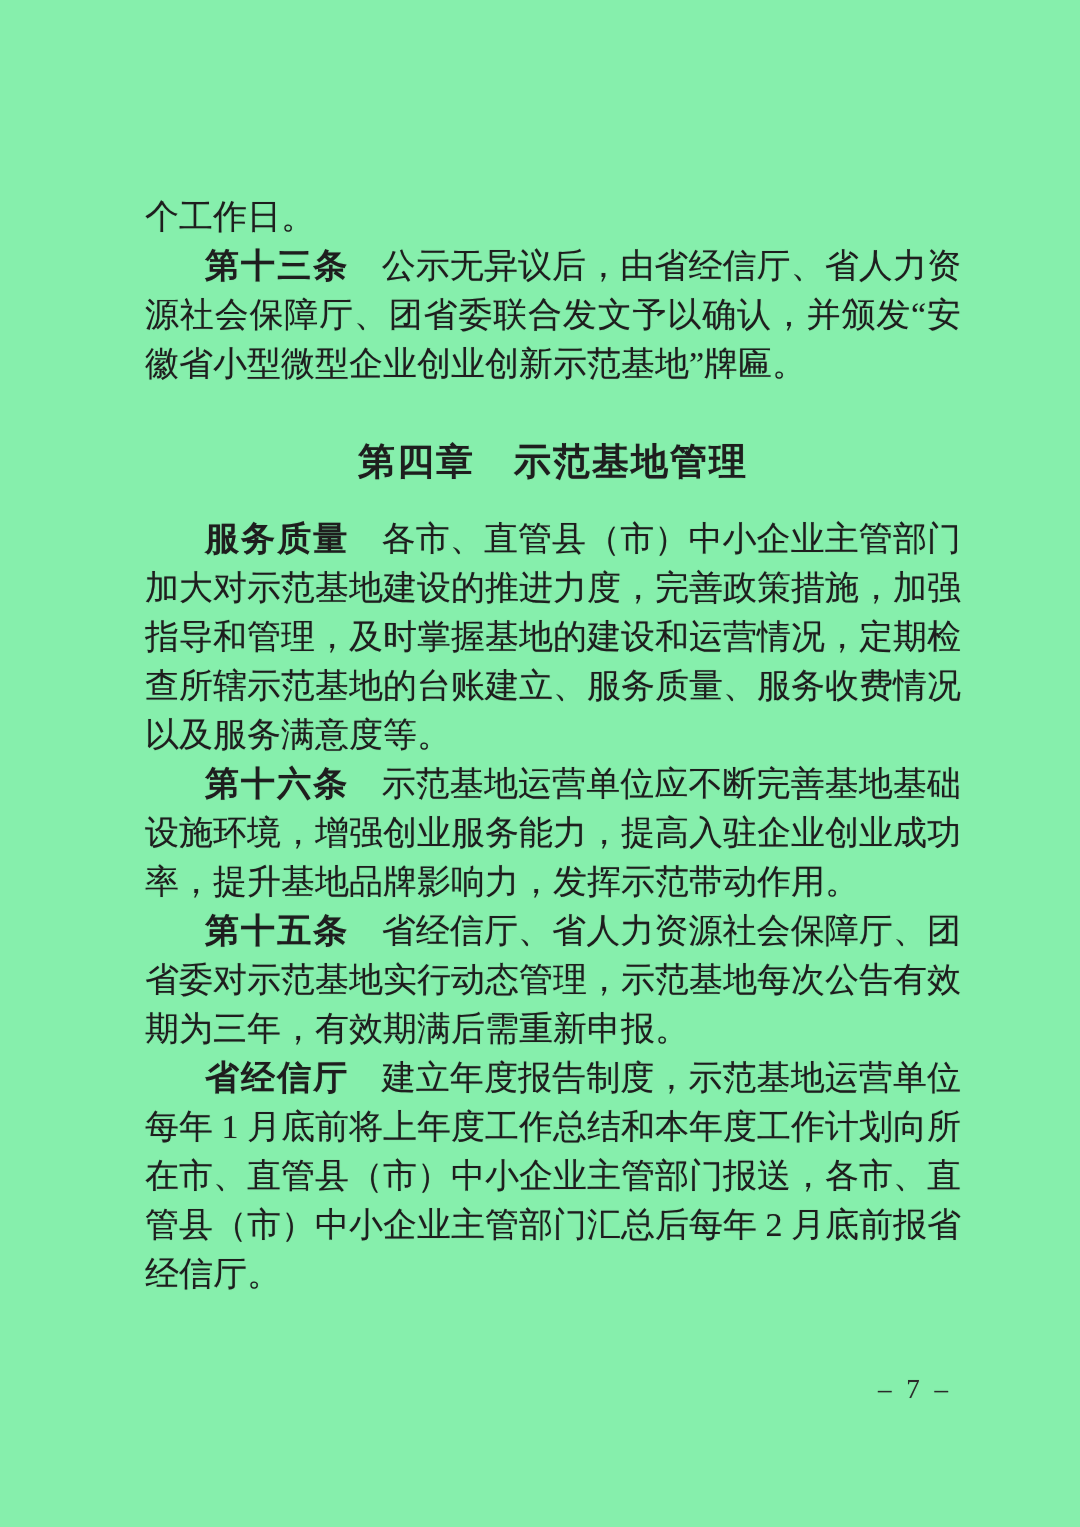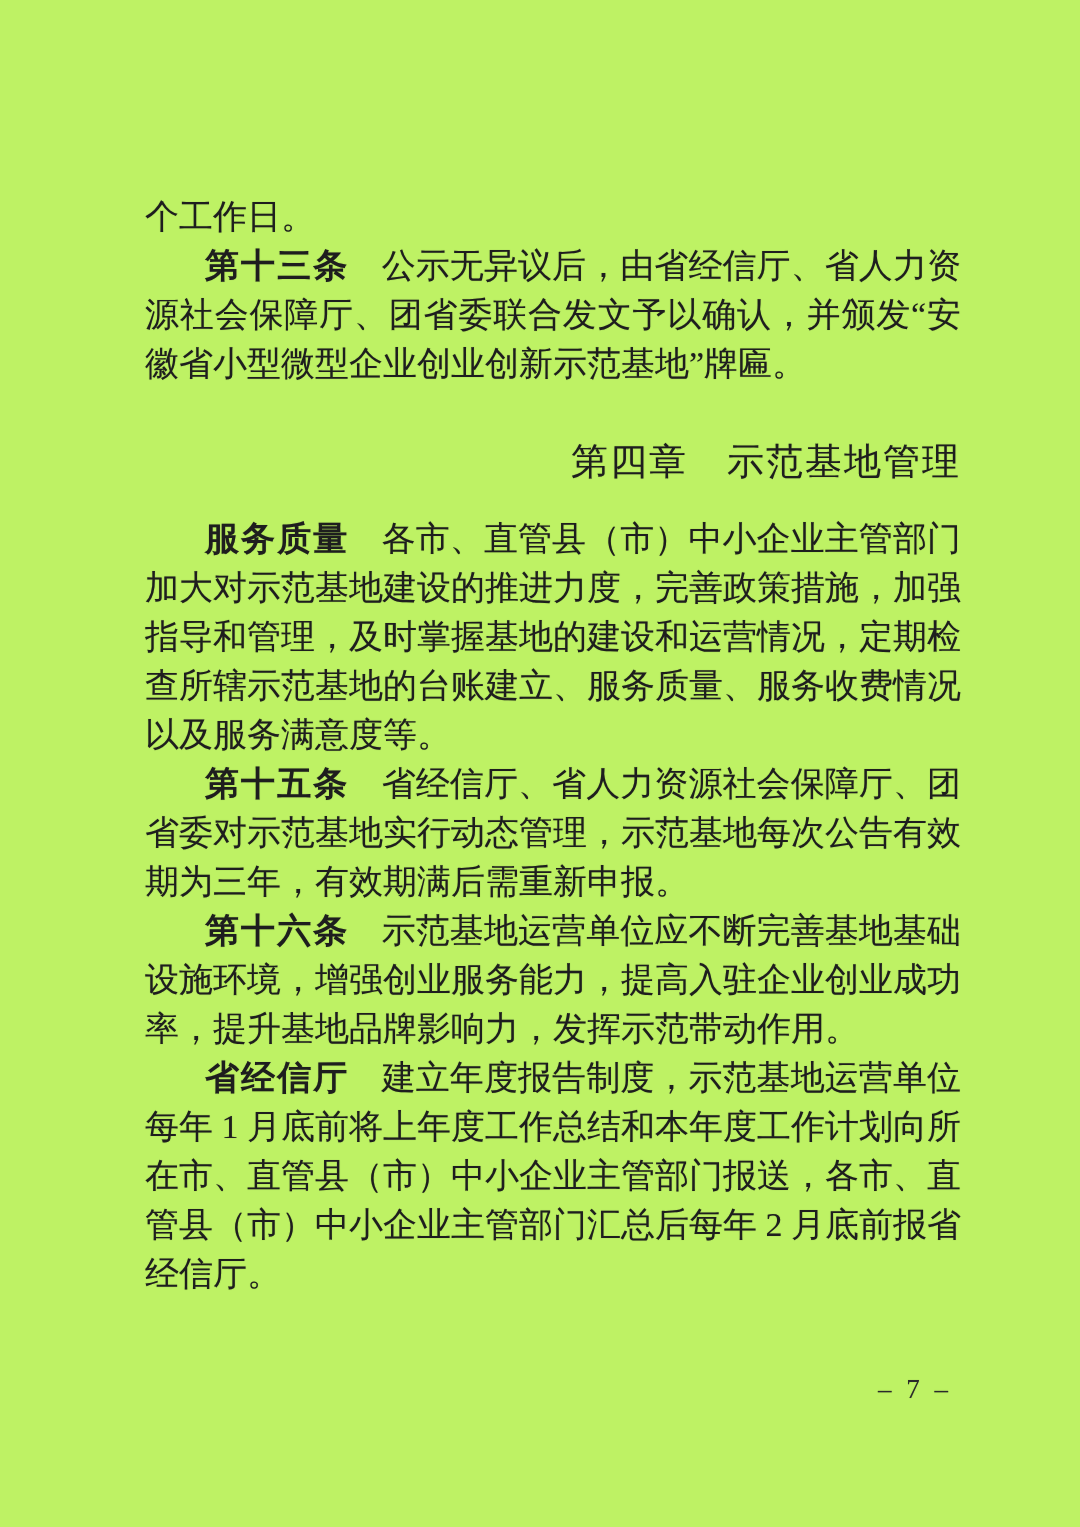--- a/index.html
+++ b/index.html
@@ -4,21 +4,21 @@
 <style>
   html, body {
     margin: 0;
     padding: 0;
     background: #ffffff;
   }
   .page {
     position: relative;
     width: 1080px;
     height: 1527px;
-    background: #bef264;
+    background: #86efac;
     overflow: hidden;
     font-family: "Liberation Serif", "DejaVu Serif", serif;
     color: #1e1e1e;
     text-shadow: 0 0 1px rgba(30,30,30,0.35);
   }
   .content {
     position: absolute;
     top: 192px;
     left: 145px;
     width: 816px;
@@ -34,22 +34,22 @@
     text-indent: 0;
   }
   .article-label {
     font-weight: bold;
     margin-right: 0.95em;
     letter-spacing: 2px;
   }
   .chapter-heading {
     margin: 49px 0 28px 0;
     font-size: 37px;
-    font-weight: normal;
-    text-align: right;
+    font-weight: bold;
+    text-align: center;
     text-indent: 0;
     letter-spacing: 2px;
     font-family: "Liberation Sans", "DejaVu Sans", sans-serif;
   }
   .page-number {
     position: absolute;
     top: 1374px;
     right: 128px;
     font-size: 27px;
     letter-spacing: 4px;
@@ -63,23 +63,23 @@
   <div class="content">
 
     <p class="para no-indent">个工作日。</p>
 
     <p class="para"><span class="article-label">第十三条</span><span>公示无异议后，由省经信厅、省人力资源社会保障厅、团省委联合发文予以确认，并颁发“安徽省小型微型企业创业创新示范基地”牌匾。</span></p>
 
     <h2 class="chapter-heading">第四章　示范基地管理</h2>
 
     <p class="para"><span class="article-label">服务质量</span><span>各市、直管县（市）中小企业主管部门加大对示范基地建设的推进力度，完善政策措施，加强指导和管理，及时掌握基地的建设和运营情况，定期检查所辖示范基地的台账建立、服务质量、服务收费情况以及服务满意度等。</span></p>
 
+    <p class="para"><span class="article-label">第十六条</span><span>示范基地运营单位应不断完善基地基础设施环境，增强创业服务能力，提高入驻企业创业成功率，提升基地品牌影响力，发挥示范带动作用。</span></p>
+
     <p class="para"><span class="article-label">第十五条</span><span>省经信厅、省人力资源社会保障厅、团省委对示范基地实行动态管理，示范基地每次公告有效期为三年，有效期满后需重新申报。</span></p>
-
-    <p class="para"><span class="article-label">第十六条</span><span>示范基地运营单位应不断完善基地基础设施环境，增强创业服务能力，提高入驻企业创业成功率，提升基地品牌影响力，发挥示范带动作用。</span></p>
 
     <p class="para"><span class="article-label">省经信厅</span><span>建立年度报告制度，示范基地运营单位每年 1 月底前将上年度工作总结和本年度工作计划向所在市、直管县（市）中小企业主管部门报送，各市、直管县（市）中小企业主管部门汇总后每年 2 月底前报省经信厅。</span></p>
 
 
   </div>
 
   <div class="page-number">– 7 –</div>
 </div>
 
 </body></html>

